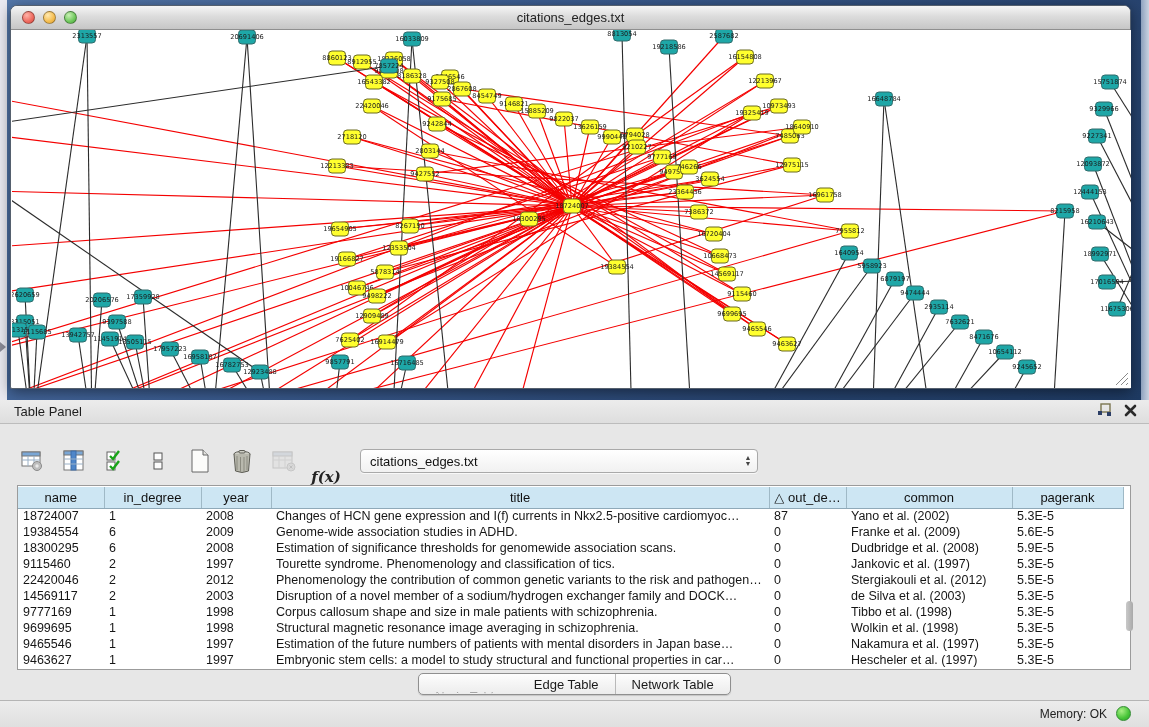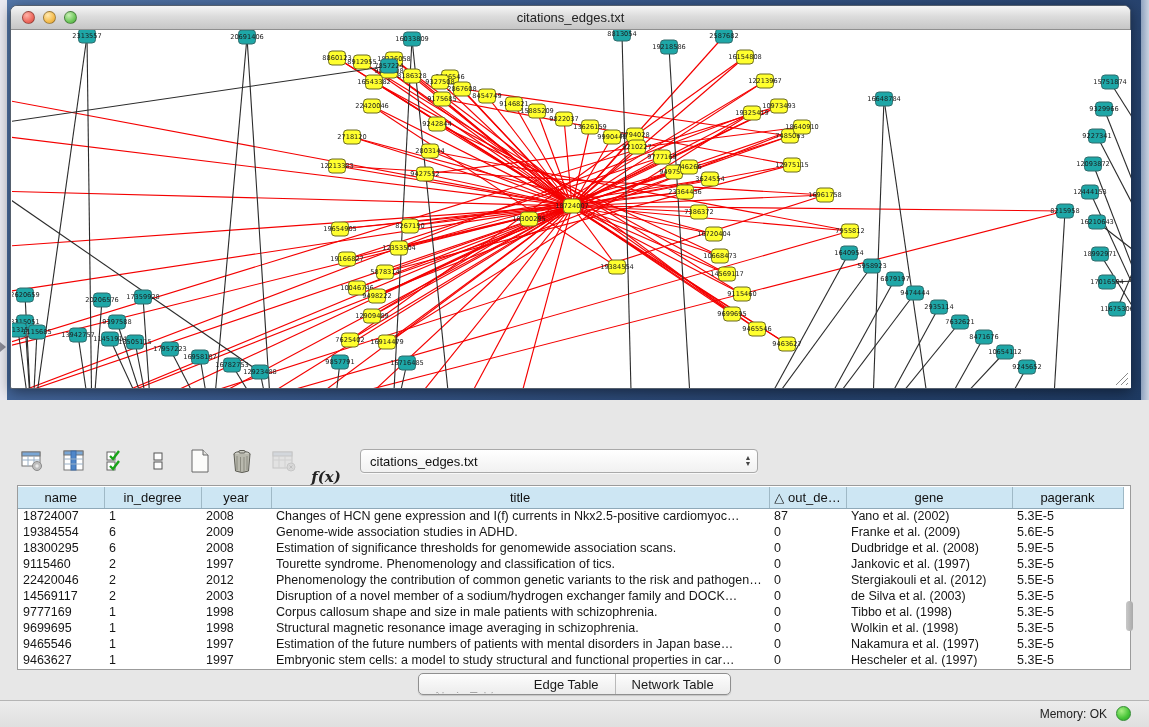--- a/index.html
+++ b/index.html
@@ -467,20 +467,33 @@
           <text x="395" y="335.4" class="nlabel">15716485</text>
         </g>
     </svg>
     <svg class="grip" viewBox="0 0 14 14">
       <path d="M13,1 L1,13 M13,6 L6,13 M13,11 L11,13" stroke="#8a8a8a" stroke-width="1" fill="none"></path>
     </svg>
   </div>
 </div>
 
 <div class="table-panel">
+  <div class="panel-head">
+    <span class="ptitle">Table Panel</span>
+    <span class="pbtns">
+      <svg width="15" height="14" viewBox="0 0 15 14">
+        <rect x="4" y="1" width="9" height="8" fill="none" stroke="#7b7550" stroke-width="1.4"></rect>
+        <rect x="1" y="8" width="4" height="4" fill="#2c3e66"></rect>
+        <rect x="10" y="9" width="4" height="4" fill="#2c3e66"></rect>
+      </svg>
+      <svg width="13" height="13" viewBox="0 0 13 13">
+        <path d="M2,2 L11,11 M11,2 L2,11" stroke="#2a2a2a" stroke-width="2.6" stroke-linecap="round"></path>
+      </svg>
+    </span>
+  </div>
 
   <div class="toolbar">
     <span class="tbtn">
       <svg width="24" height="24" viewBox="0 0 24 24">
         <rect x="2" y="3" width="18" height="14" fill="#fff" stroke="#777"></rect>
         <rect x="2" y="3" width="18" height="4" fill="#7aa7d6" stroke="#777"></rect>
         <path d="M2,11 h18 M8,7 v10 M14,7 v10" stroke="#9ab0c6" fill="none"></path>
         <circle cx="17" cy="17" r="4.5" fill="#bdbdbd" stroke="#8a8a8a"></circle>
         <circle cx="17" cy="17" r="1.7" fill="#e9e9e9"></circle>
       </svg>
@@ -552,21 +565,21 @@
           <col style="width:166px">
           <col style="width:111px">
       </colgroup>
       <thead>
           <tr id="grid-head">
             <th>name</th>
             <th>in_degree</th>
             <th>year</th>
             <th>title</th>
             <th>△ out_de…</th>
-            <th>gene</th>
+            <th>common</th>
             <th>pagerank</th>
           </tr>
         </thead>
       <tbody id="grid-body">
           <tr>
             <td>18724007</td>
             <td>1</td>
             <td>2008</td>
             <td>Changes of HCN gene expression and I(f) currents in Nkx2.5-positive cardiomyoc…</td>
             <td>87</td>

